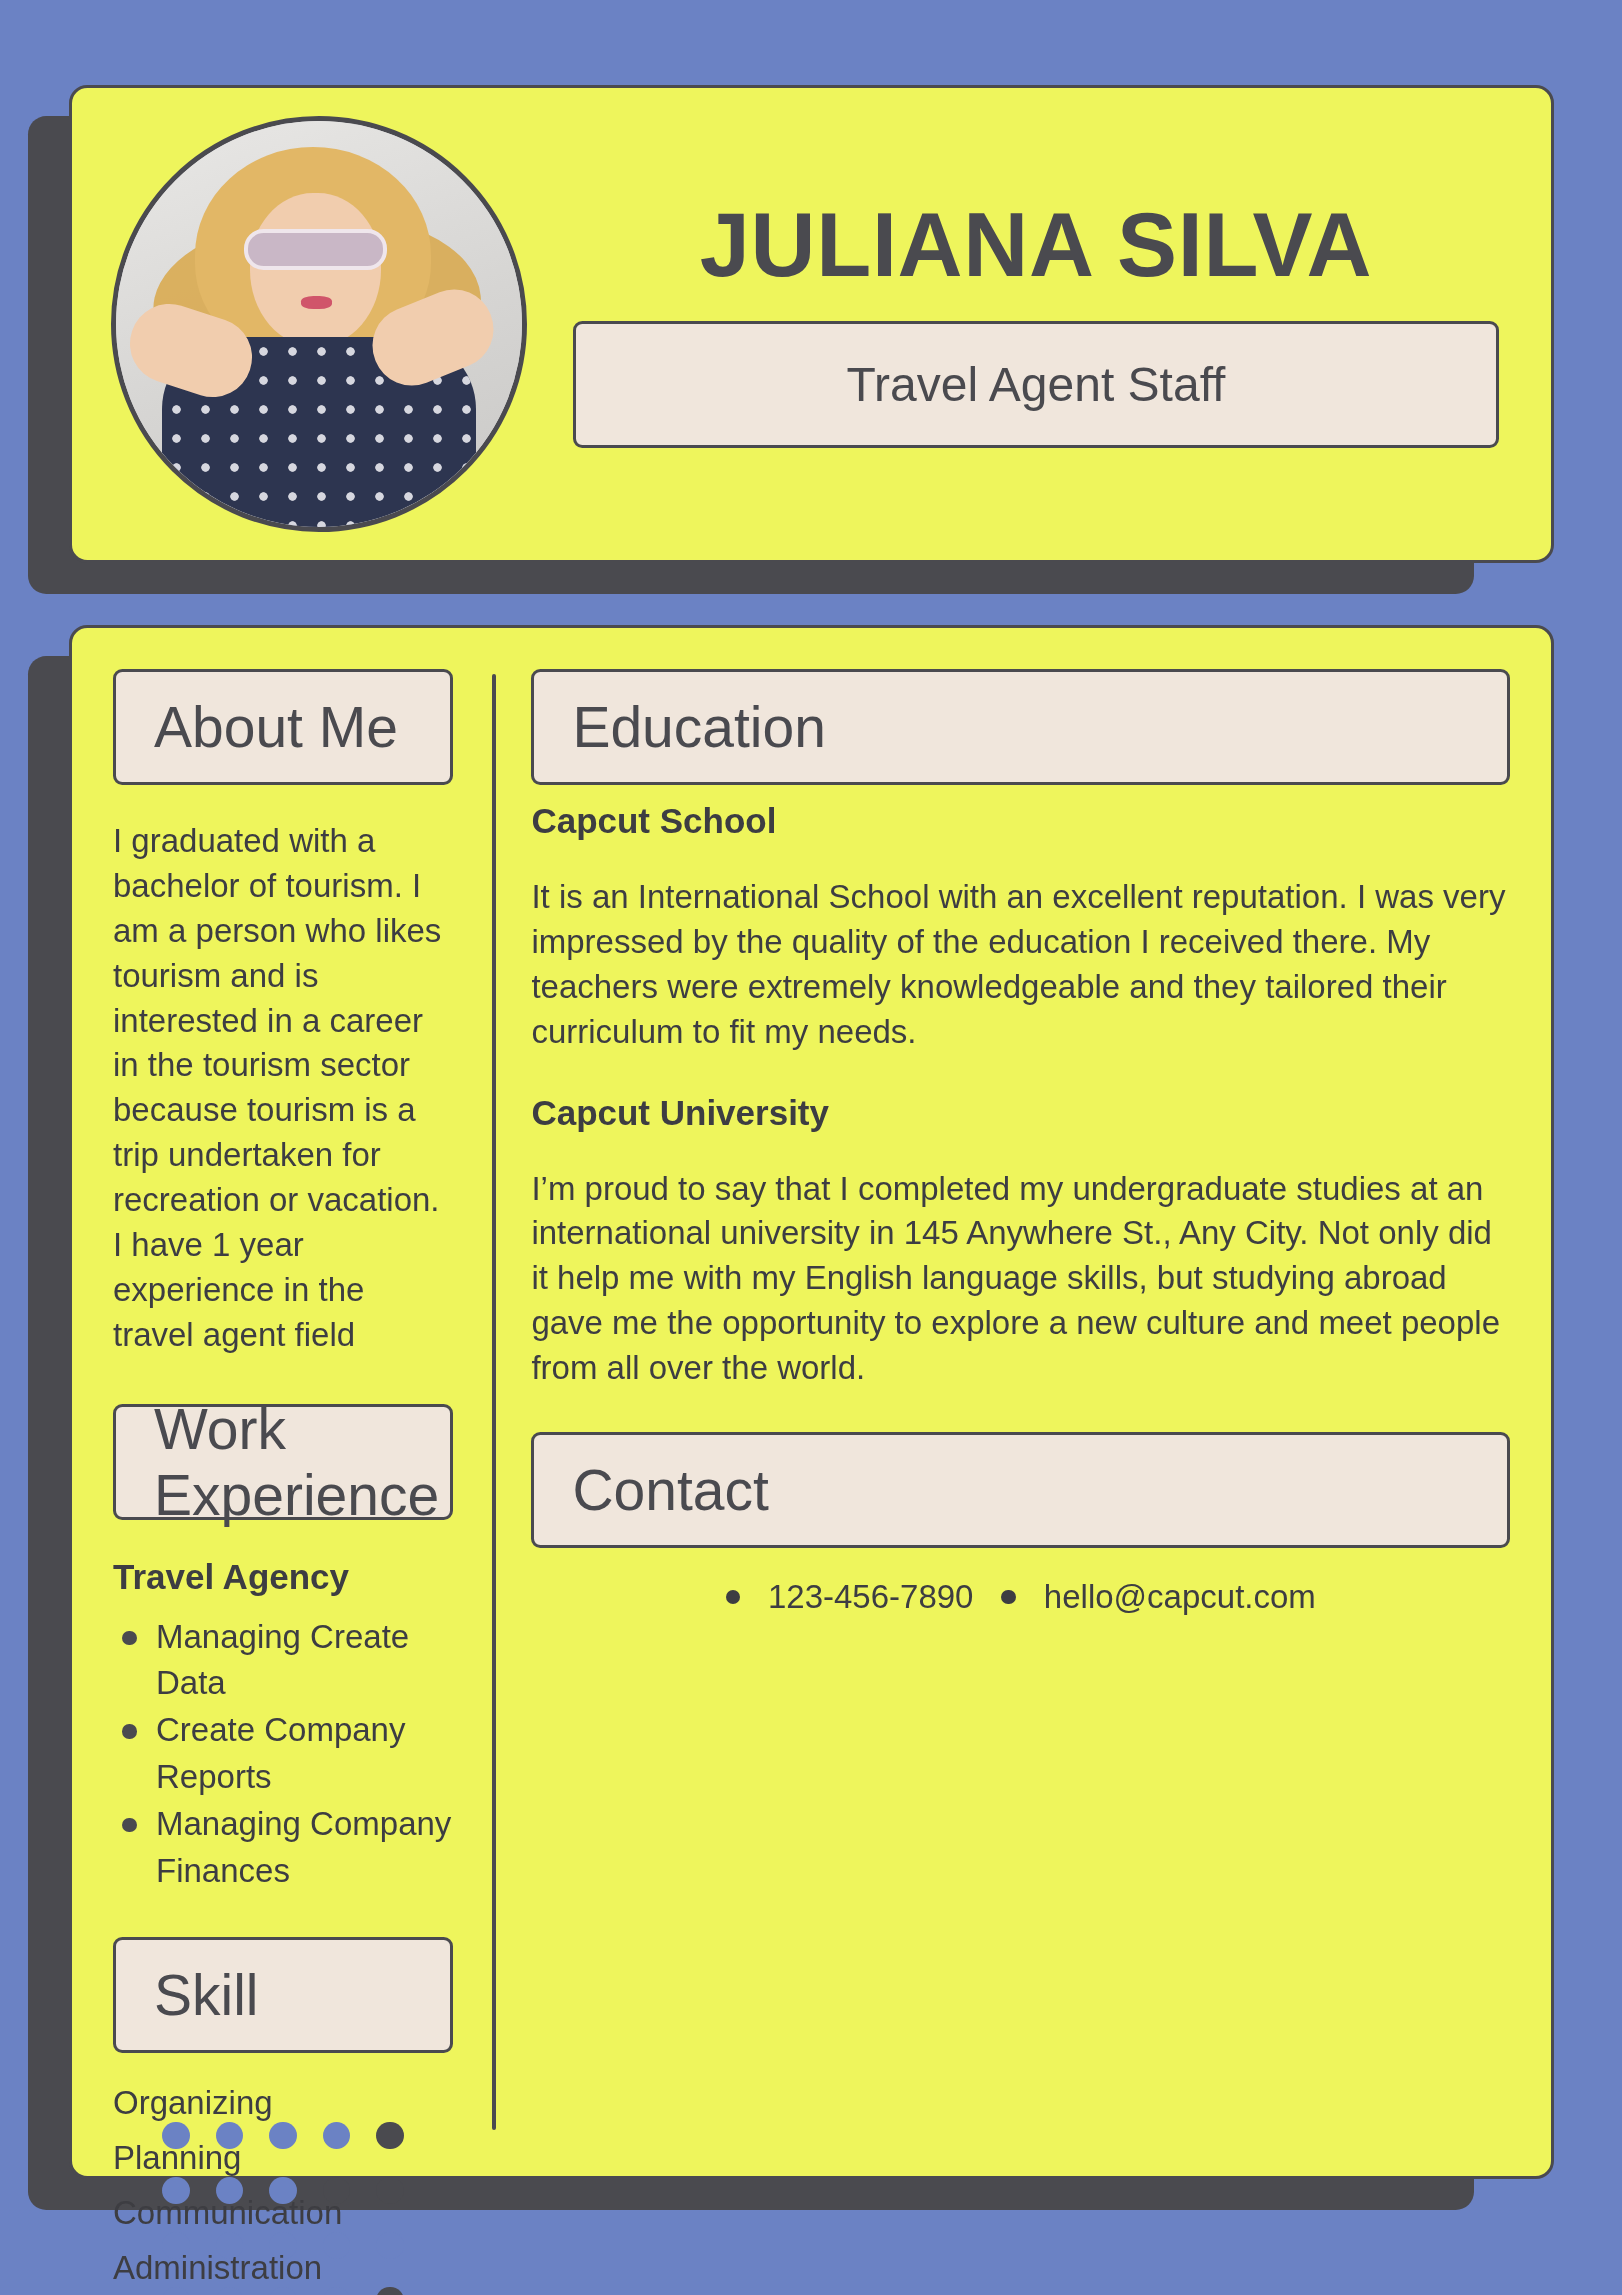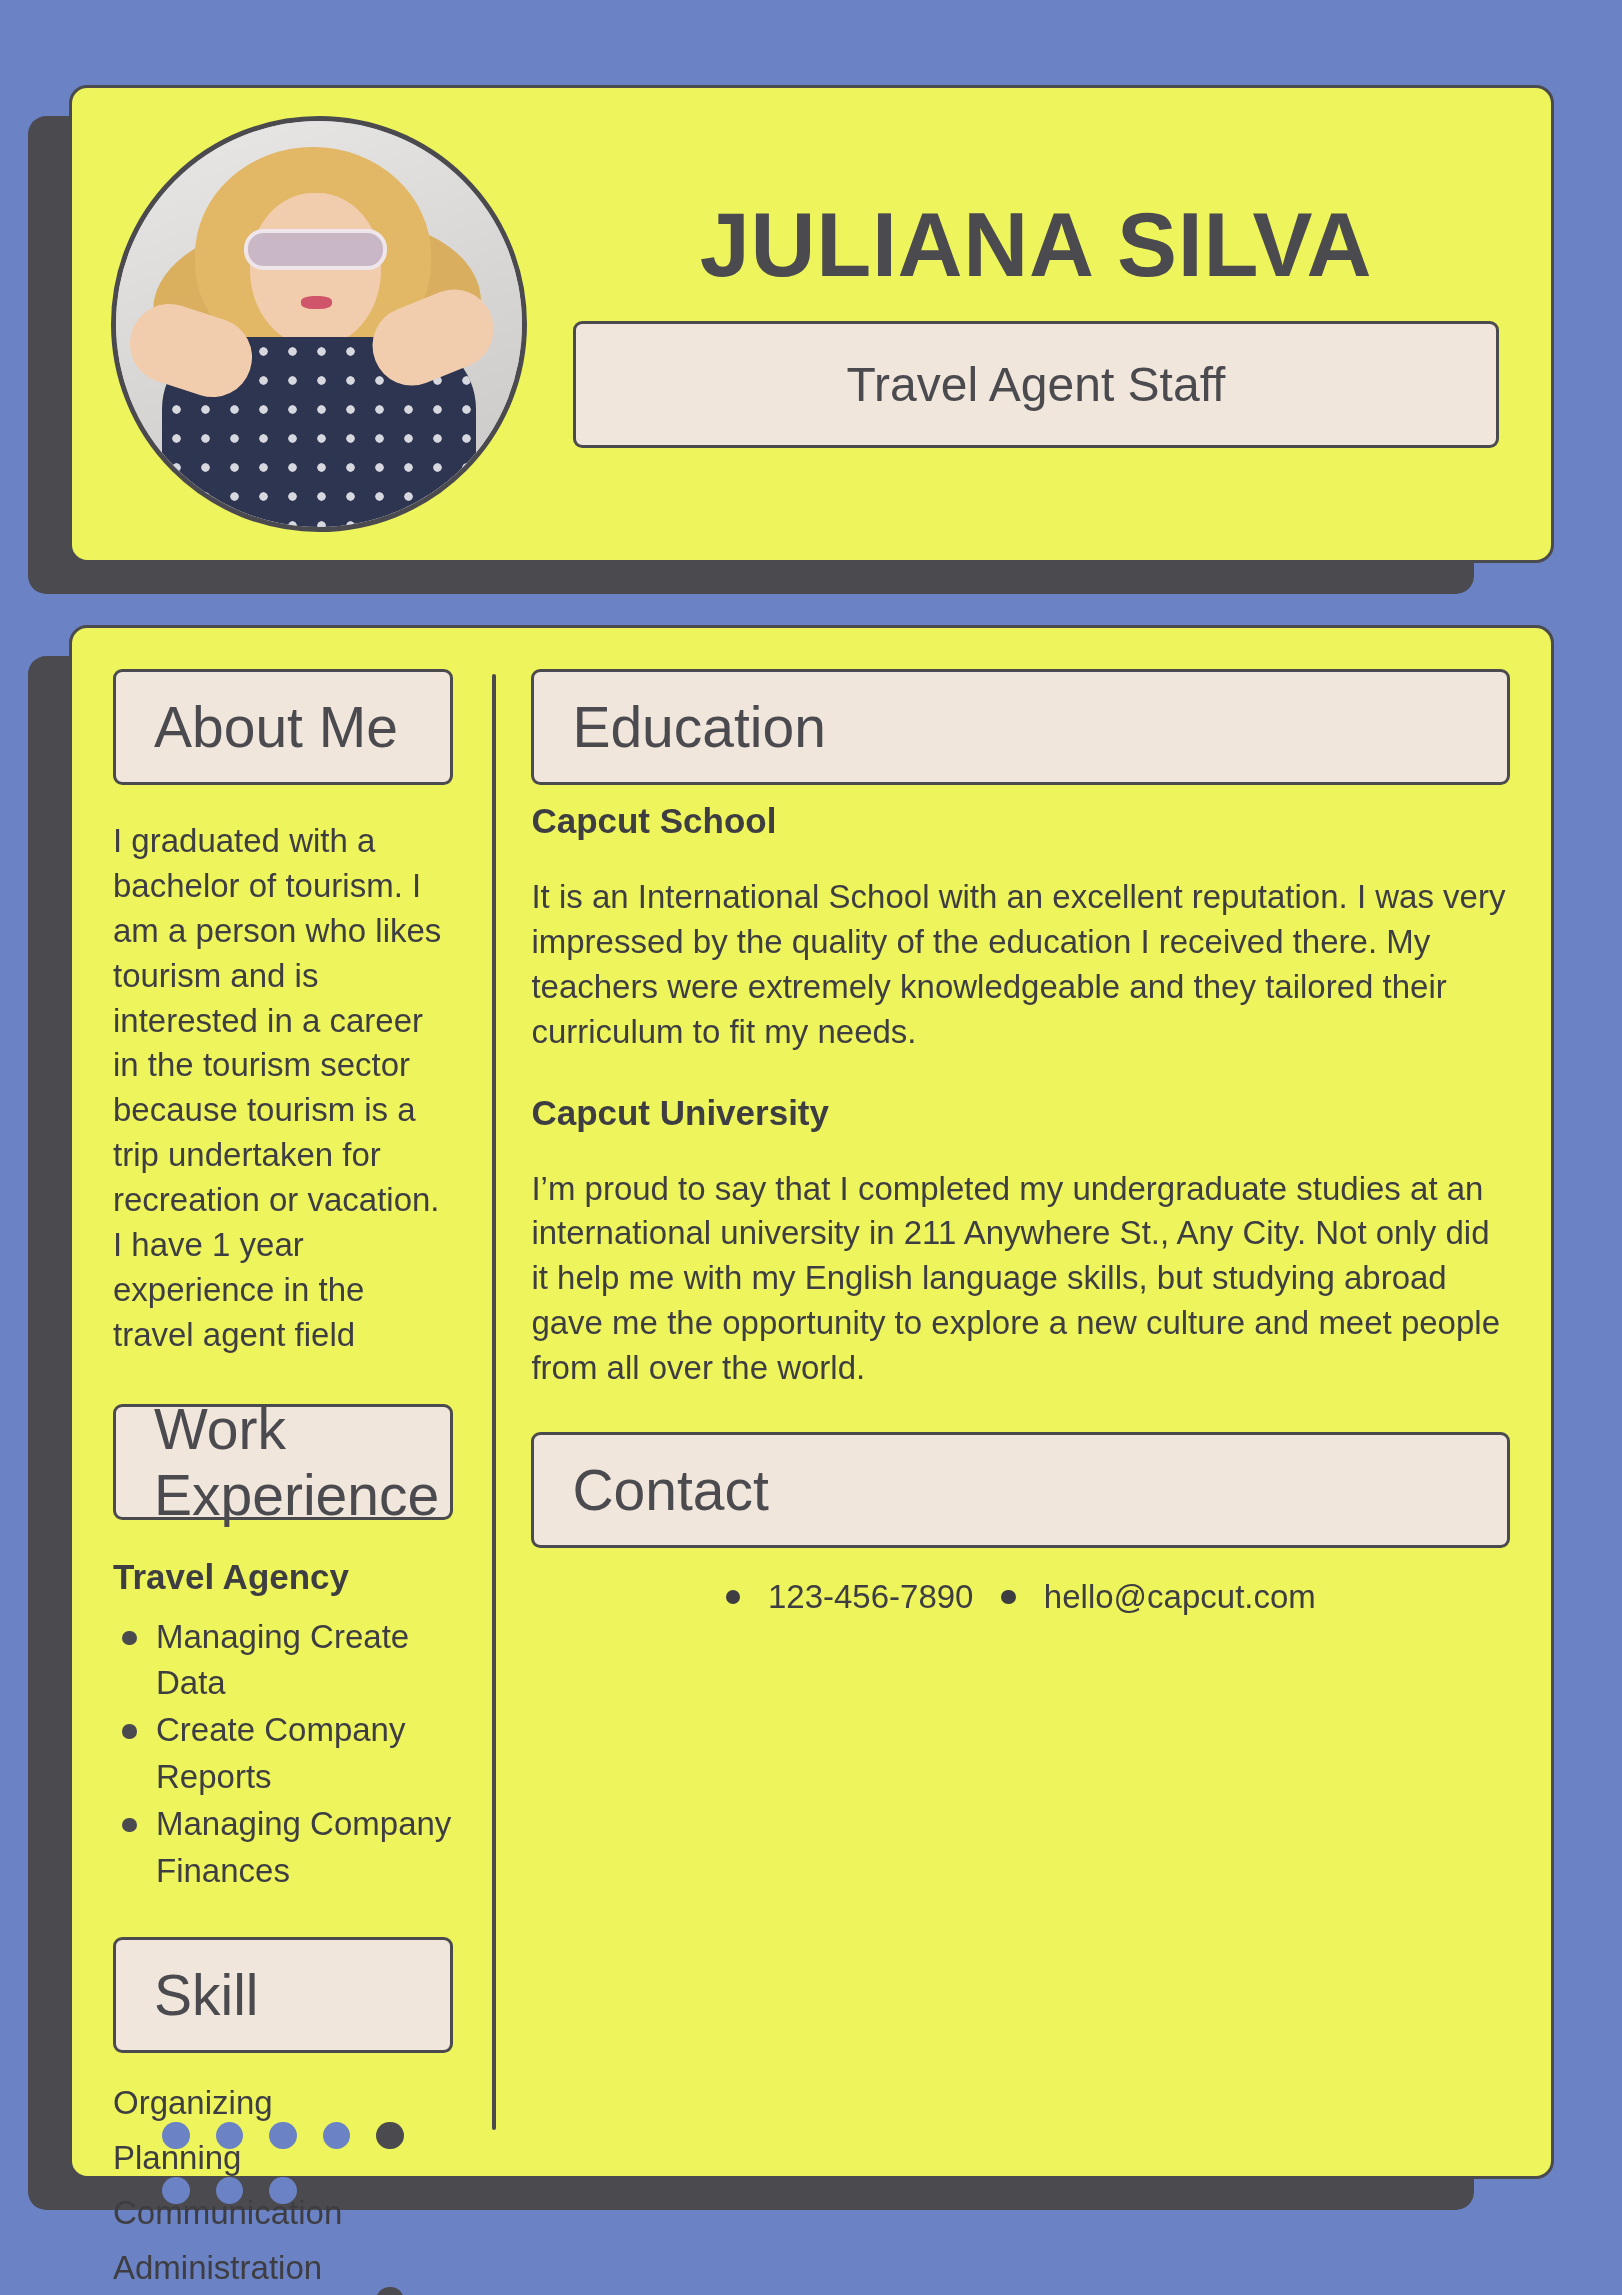--- a/index.html
+++ b/index.html
@@ -420,21 +420,21 @@
       <div class="divider"></div>
 
       <div class="col col-right">
 
         <div class="section-title">Education</div>
 
         <div class="sub-head" style="margin-top:16px">Capcut School</div>
         <p class="para">It is an International School with an excellent reputation. I was very impressed by the quality of the education I received there. My teachers were extremely knowledgeable and they tailored their curriculum to fit my needs.</p>
 
         <div class="sub-head" style="margin-top:38px">Capcut University</div>
-        <p class="para">I’m proud to say that I completed my undergraduate studies at an international university in 211 Anywhere St., Any City. Not only did it help me with my English language skills, but studying abroad gave me the opportunity to explore a new culture and meet people from all over the world.</p>
+        <p class="para">I’m proud to say that I completed my undergraduate studies at an international university in 145 Anywhere St., Any City. Not only did it help me with my English language skills, but studying abroad gave me the opportunity to explore a new culture and meet people from all over the world.</p>
 
         <div class="section-title" style="margin-top:41px">Contact</div>
 
         <div class="contact-line">
           <span class="cdot"></span>
           <span>123-456-7890</span>
           <span class="cdot"></span>
           <span>hello@capcut.com</span>
         </div>
 

